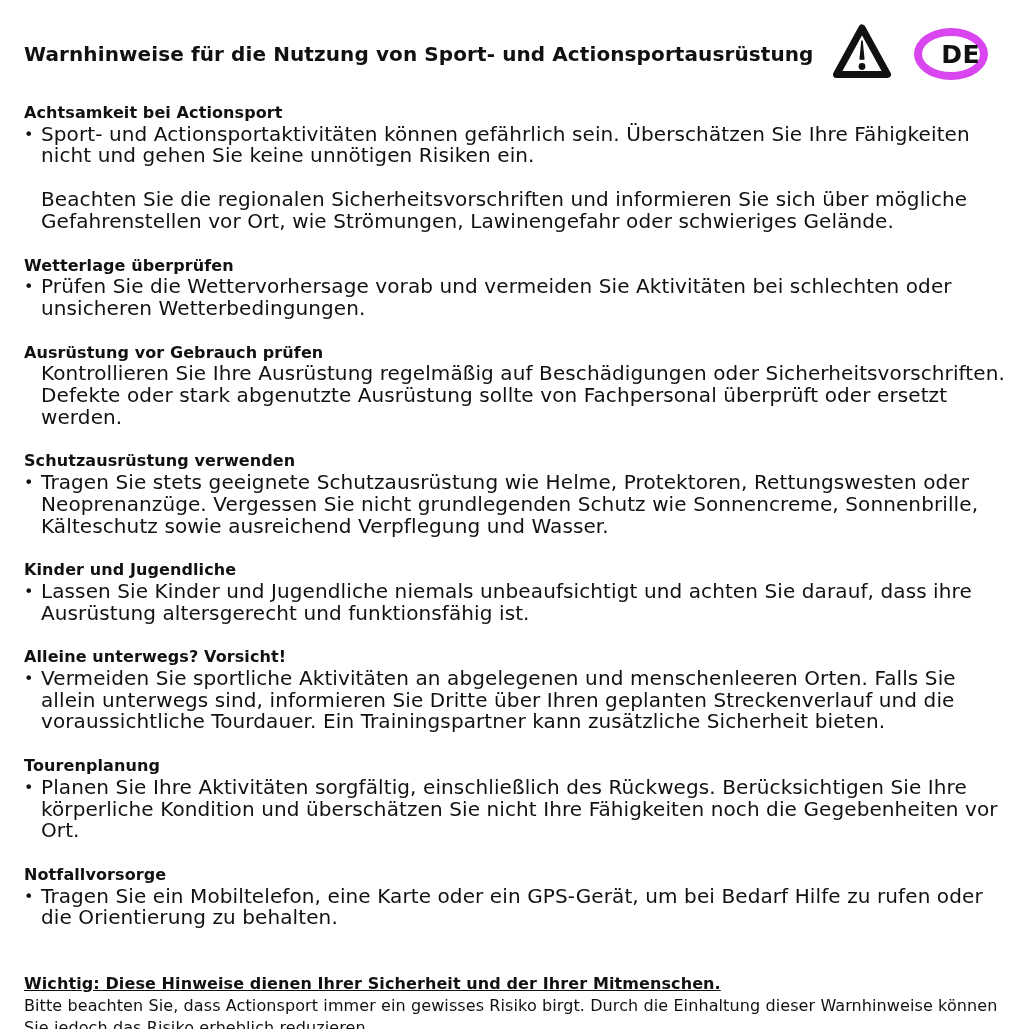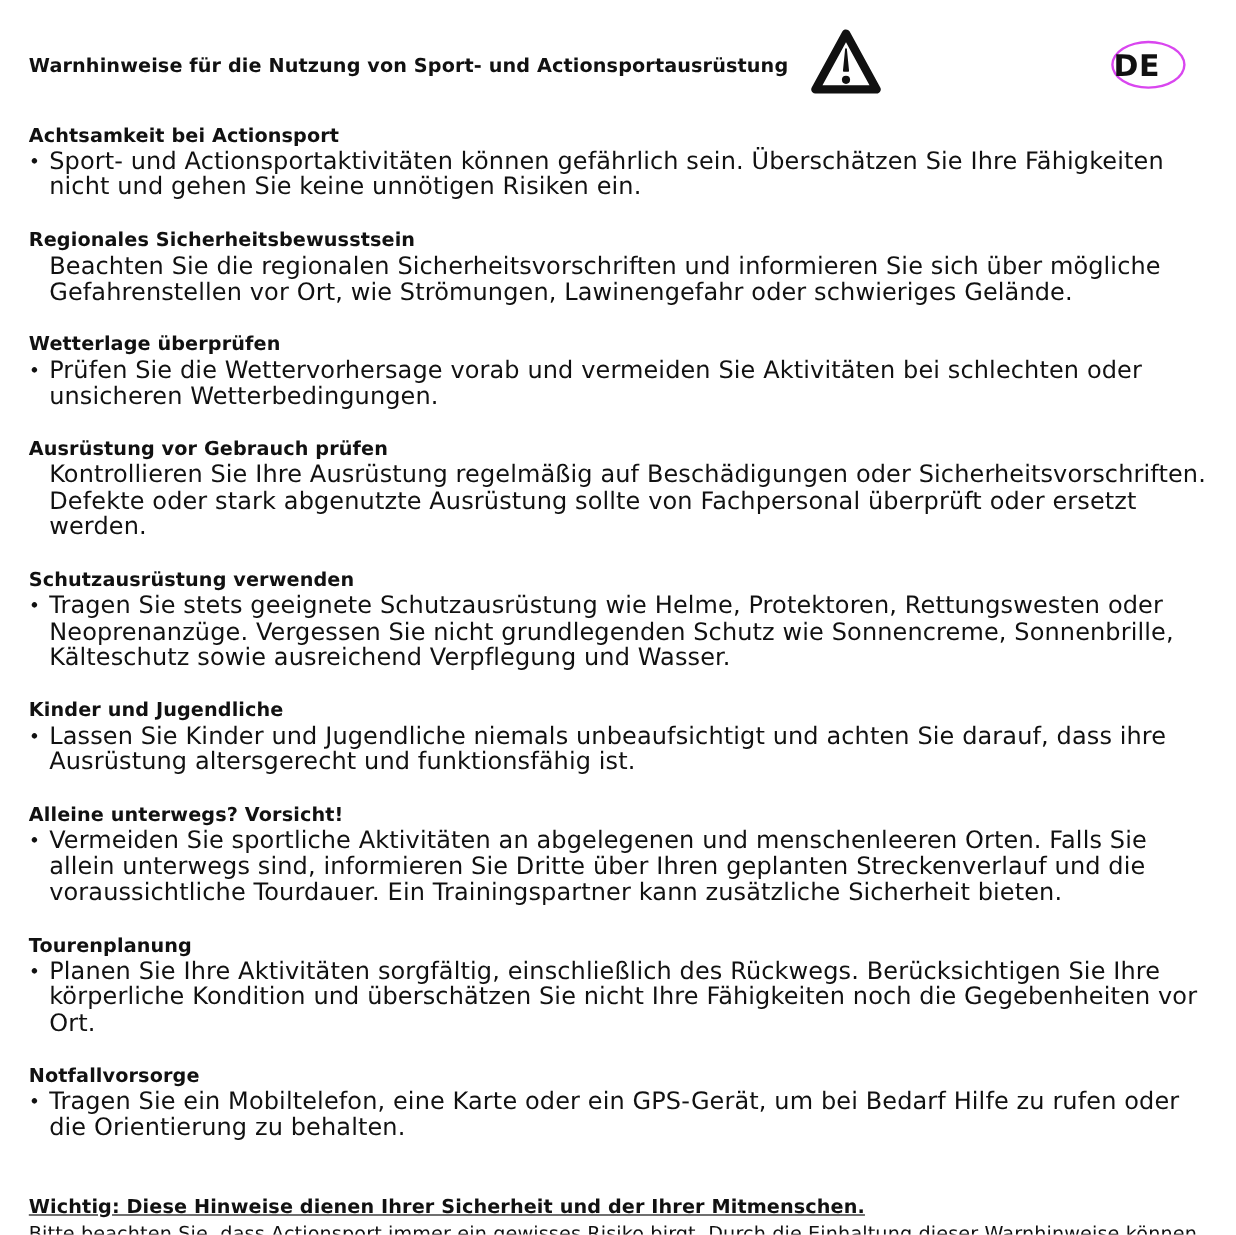--- a/index.html
+++ b/index.html
@@ -19,39 +19,39 @@
     overflow: hidden;
   }
   
   .header {
     display: flex;
     align-items: center;
     height: 64px;
     margin-bottom: 16px;
   }
   .title {
-    font-size: 16px;
+    font-size: 20px;
     font-weight: bold;
     white-space: nowrap;
     letter-spacing: 0.1px;
   }
   .warn-icon {
     margin-left: 18px;
     flex: 0 0 auto;
   }
   .lang-badge {
     margin-left: auto;
     margin-right: 18px;
     width: 58px;
     height: 36px;
-    border: 2px solid #d946ef;
+    border: 8px solid #d946ef;
     border-radius: 50%;
     display: flex;
     align-items: center;
-    justify-content: flex-start;
+    justify-content: flex-end;
     font-size: 25px;
     font-weight: bold;
     letter-spacing: 0.5px;
   }
   
   .sec { margin-bottom: 22px; margin-top: 16px; }
   .sec h2 {
     margin: 0;
     font-size: 16px;
     font-weight: bold;
@@ -114,21 +114,20 @@
 
   <div class="sec">
     <h2>Achtsamkeit bei Actionsport</h2>
     <div class="item">
       <span class="b">•</span>
       <p>Sport- und Actionsportaktivitäten können gefährlich sein. Überschätzen Sie Ihre Fähigkeiten nicht und gehen Sie keine unnötigen Risiken ein.</p>
     </div>
   </div>
 
   <div class="sec">
-    <h2>Regionales Sicherheitsbewusstsein</h2>
     <div class="item">
       <span class="b"></span>
       <p>Beachten Sie die regionalen Sicherheitsvorschriften und informieren Sie sich über mögliche Gefahrenstellen vor Ort, wie Strömungen, Lawinengefahr oder schwieriges Gelände.</p>
     </div>
   </div>
 
   <div class="sec">
     <h2>Wetterlage überprüfen</h2>
     <div class="item">
       <span class="b">•</span>

